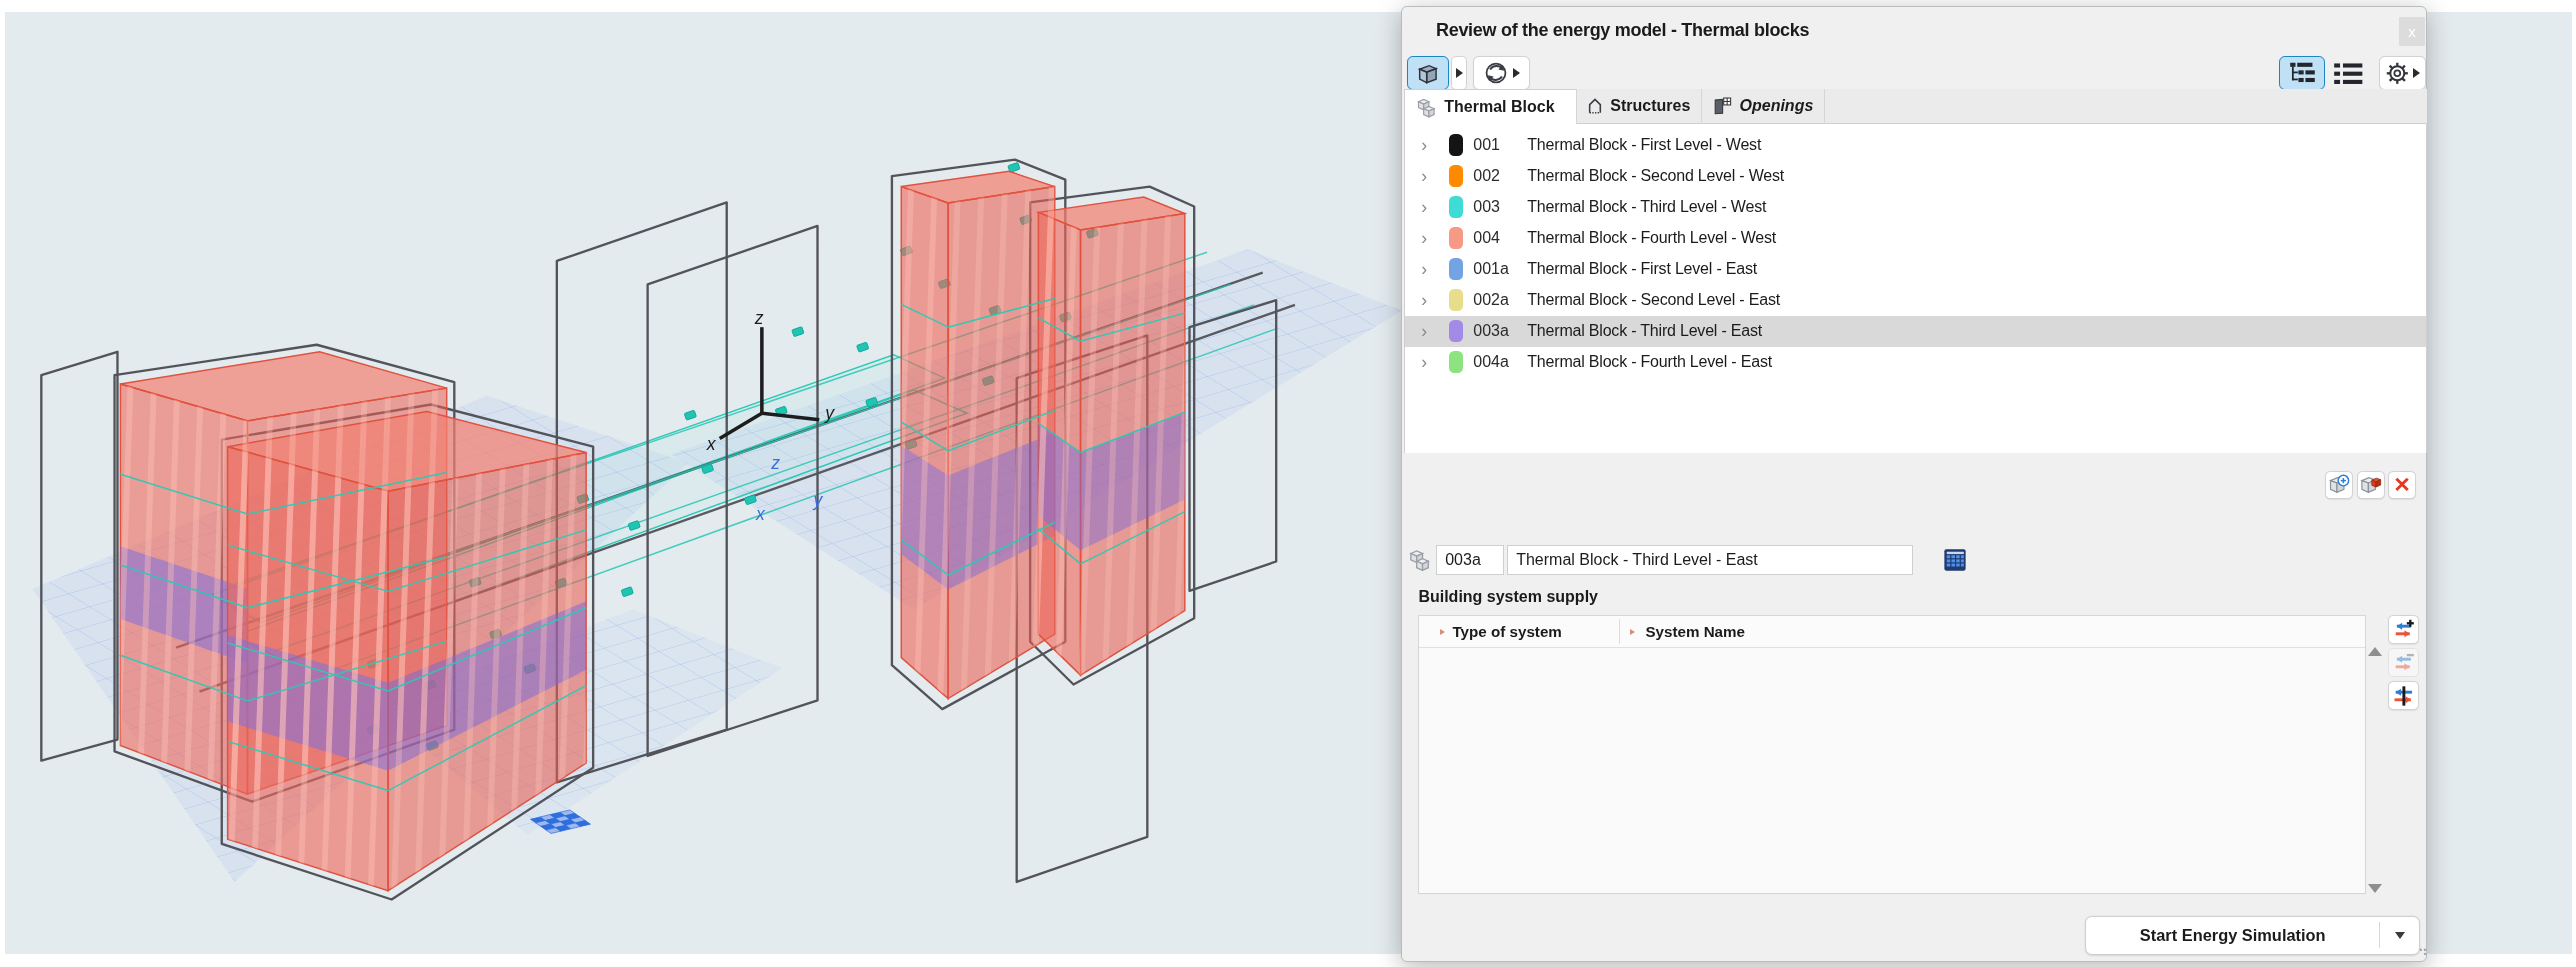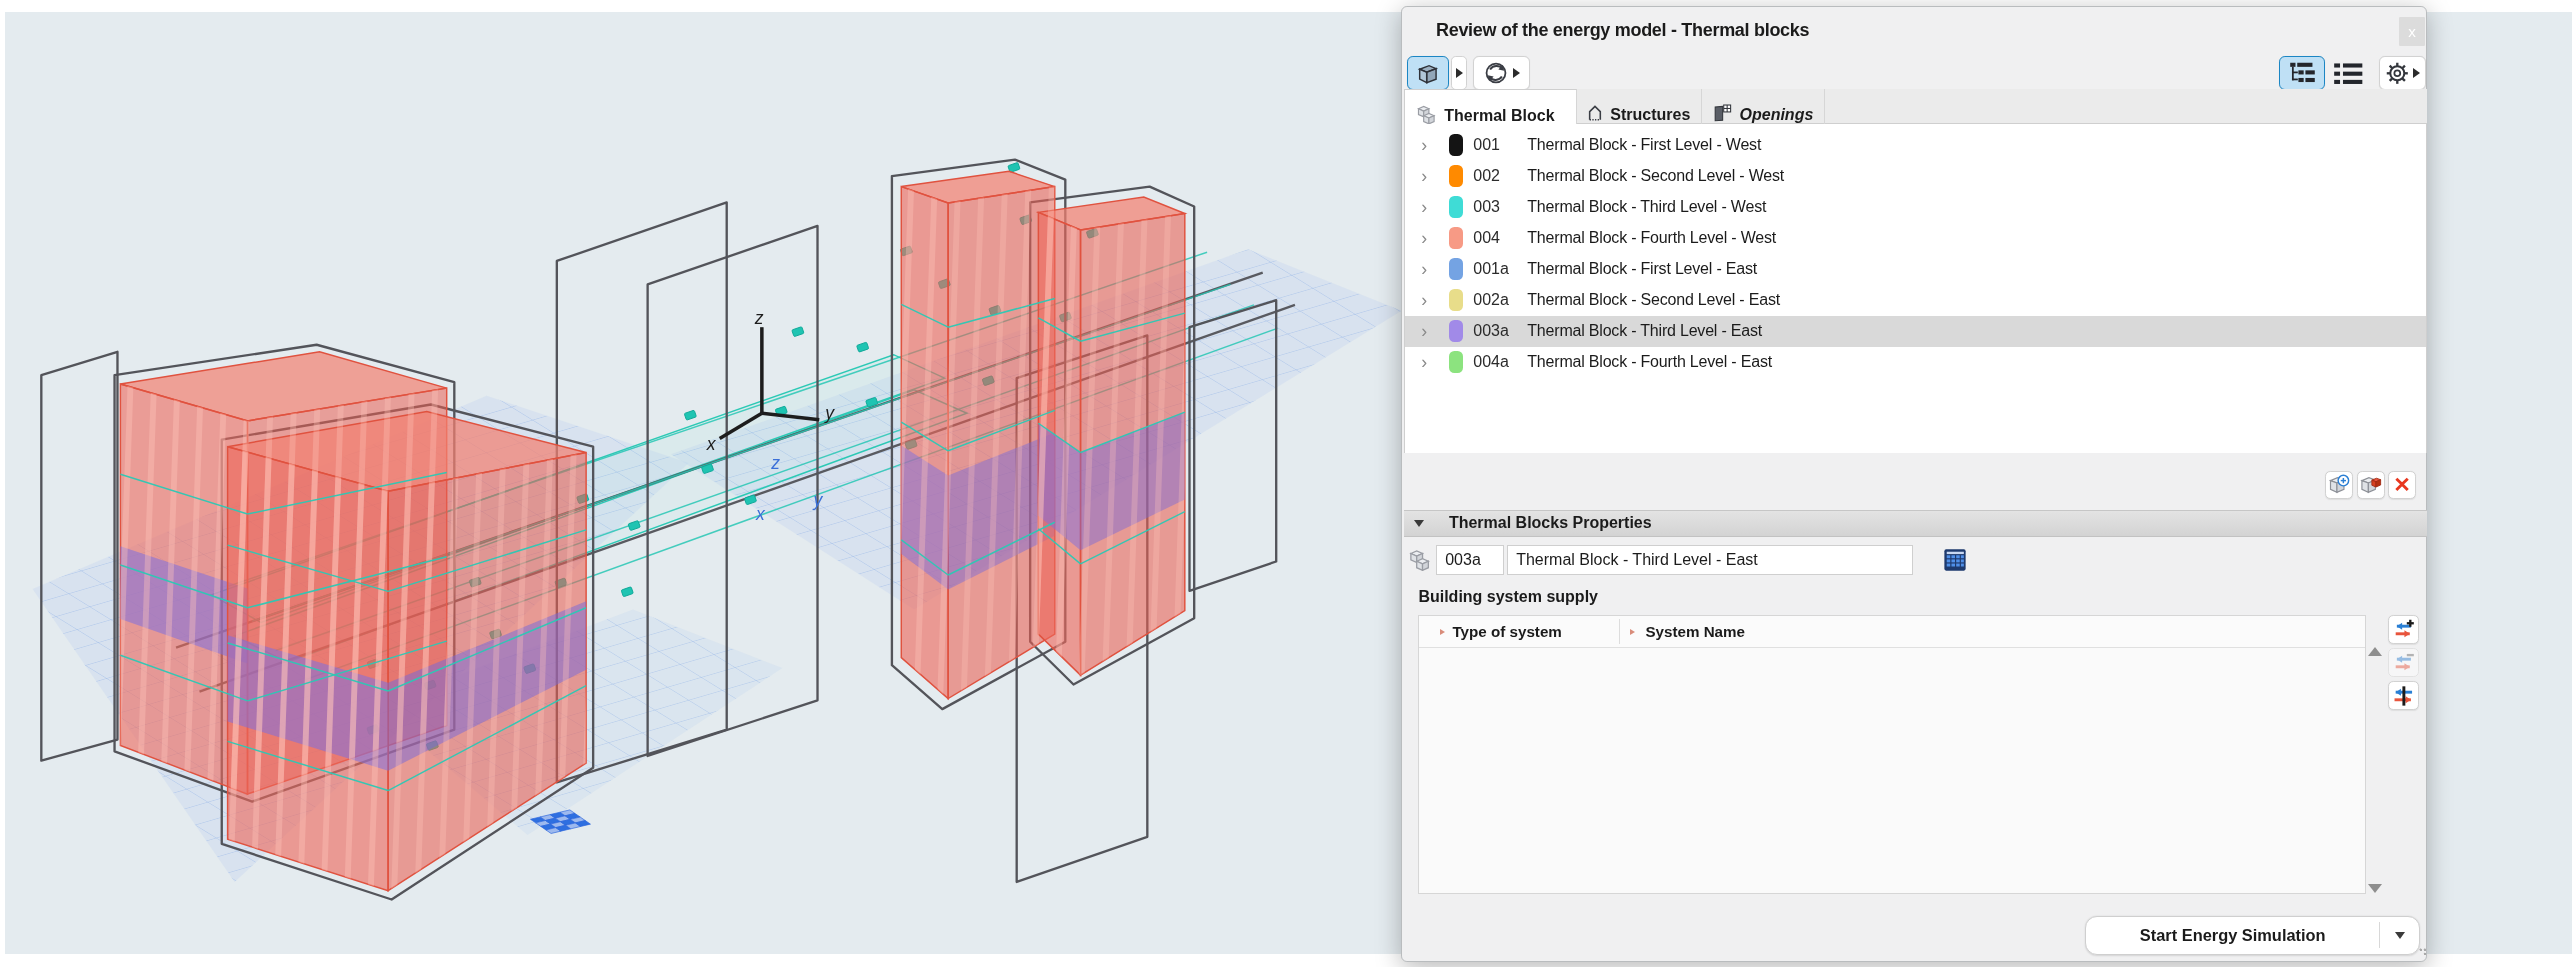--- a/index.html
+++ b/index.html
@@ -19,21 +19,21 @@
   .toolbtn { position:absolute; height:34px; background:#ffffff; border:0.6px solid #d2d2d2; border-radius:5.9px;
     display:flex; align-items:center; justify-content:center; box-shadow:0 0.6px 1.2px rgba(0,0,0,.08); }
   .toolbtn.sel { background:#bfe0f5; border:1.8px solid #1b86c4; }
   .ddchip { position:absolute; height:34px; width:16.4px; background:#ffffff; border:0.6px solid #d2d2d2; border-radius:4.7px;
     display:flex; align-items:center; justify-content:center; }
   .tri-r { width:0; height:0; border-left:7.6px solid #2b2b2b; border-top:5.3px solid transparent; border-bottom:5.3px solid transparent; }
   .tri-d { width:0; height:0; border-top:7.6px solid #3a3a3a; border-left:5.3px solid transparent; border-right:5.3px solid transparent; }
 
   
   #tabbar { position:absolute; left:1.8px; top:82px; width:1023px; height:35px; background:#ebebeb; border-bottom:0.6px solid #cfcfcf; }
-  .tab { position:absolute; top:0; height:35px; display:flex; align-items:flex-end; gap:7px; padding:0 10.5px;
+  .tab { position:absolute; top:0; height:35px; display:flex; align-items:center; gap:7px; padding:0 10.5px;
     font-size:16px; font-weight:bold; border-right:0.6px solid #d6d6d6; }
   .tab.active { background:#ffffff; border-top:0.6px solid #cfcfcf; border-left:0.6px solid #cfcfcf; height:36px; }
 
   
   #blocklist { position:absolute; left:1.8px; top:117px; width:1023px; height:329px; background:#ffffff;
     border-left:0.6px solid #cfcfcf; border-right:0.6px solid #cfcfcf; }
   .trow { position:absolute; left:0; width:1021px; height:31px; display:flex; align-items:center; }
   .trow.selected { background:#d9d9d9; }
   .trow .chev { margin-left:16.4px; width:17.6px; font-size:17.6px; color:#8a8a8a; }
   .trow .swatch { margin-left:10.5px; width:13.5px; height:22px; border-radius:5.3px; }
@@ -70,21 +70,21 @@
 
   .scrollarrow { position:absolute; width:0; height:0; border-left:7px solid transparent; border-right:7px solid transparent; }
   .scrollarrow.up { border-bottom:9.4px solid #8e8e8e; }
   .scrollarrow.dn { border-top:9.4px solid #8e8e8e; }
 
   .sidebtn { position:absolute; left:986px; width:30.5px; height:29px; background:#ffffff; border:0.6px solid #d2d2d2; border-radius:5.3px;
     display:flex; align-items:center; justify-content:center; box-shadow:0 0.6px 1.2px rgba(0,0,0,.08); }
   .sidebtn.disabled { opacity:.45; box-shadow:none; }
 
   #startbtn { position:absolute; left:683px; top:909px; width:335px; height:39px; background:#ffffff;
-    border:0.6px solid #cfcfcf; border-radius:12px; box-shadow:0 0.6px 1.8px rgba(0,0,0,.12);
+    border:0.6px solid #cfcfcf; border-radius:7px; box-shadow:0 0.6px 1.8px rgba(0,0,0,.12);
     display:flex; align-items:center; }
   #startbtn .lbl { flex:1; text-align:center; font-size:16.4px; font-weight:bold; }
   #startbtn .div { width:0.6px; height:26px; background:#d8d8d8; }
   #startbtn .dd { width:39px; display:flex; align-items:center; justify-content:center; }
   .grip { position:absolute; left:1017px; top:941px; width:9.4px; height:9.4px;
     background:radial-gradient(circle at 1.8px 1.8px,#a9a9a9 1.2px,transparent 1.5px),
                radial-gradient(circle at 5.9px 1.8px,#a9a9a9 1.2px,transparent 1.5px),
                radial-gradient(circle at 5.9px 5.9px,#a9a9a9 1.2px,transparent 1.5px); }
 </style>
 </head>
@@ -432,24 +432,20 @@
         <polygon points="16,17 28,12 28,28 16,33" fill="#d2d5da" stroke="#8d9097" stroke-width="2"></polygon>
         <polygon points="22,12 30,9 37,11.5 29,15" fill="#e8543c" stroke="#a02912" stroke-width="1.5"></polygon>
         <polygon points="22,12 29,15 29,24 22,21" fill="#d6401f" stroke="#a02912" stroke-width="1.5"></polygon>
         <polygon points="29,15 37,11.5 37,20.5 29,24" fill="#b5300f" stroke="#a02912" stroke-width="1.5"></polygon>
       </svg>
     </div>
     <div class="minibtn" style="left:986px; top:464px;">
       <span class="xglyph">✕</span>
     </div>
 
-    <div id="prop-head">
-      <span class="tri-d"></span>
-      <span class="ptitle">Thermal Blocks Properties</span>
-    </div>
 
     <svg style="position:absolute; left:4.7px; top:540px;" width="24.6" height="24.6" viewBox="0 0 38 38" fill="none" stroke="#9a9da4" stroke-width="2">
       <polygon points="6,10 15,6 24,10 15,14" fill="#eceef1"></polygon>
         <polygon points="6,10 15,14 15,24 6,20" fill="#dfe2e6"></polygon>
         <polygon points="15,14 24,10 24,20 15,24" fill="#d2d5da"></polygon>
       <polygon points="15,22 24,18 33,22 24,26" fill="#eceef1"></polygon>
         <polygon points="15,22 24,26 24,36 15,32" fill="#dfe2e6"></polygon>
         <polygon points="24,26 33,22 33,32 24,36" fill="#d2d5da"></polygon>
     </svg>
     <div class="field" style="left:34px; top:538px; width:68px;">003a</div>

